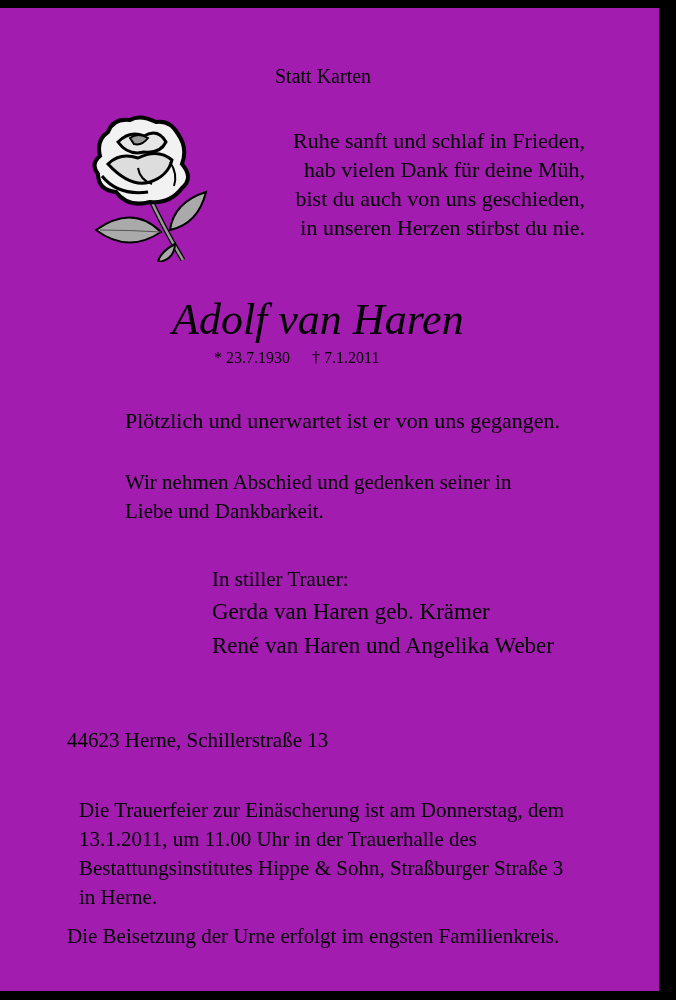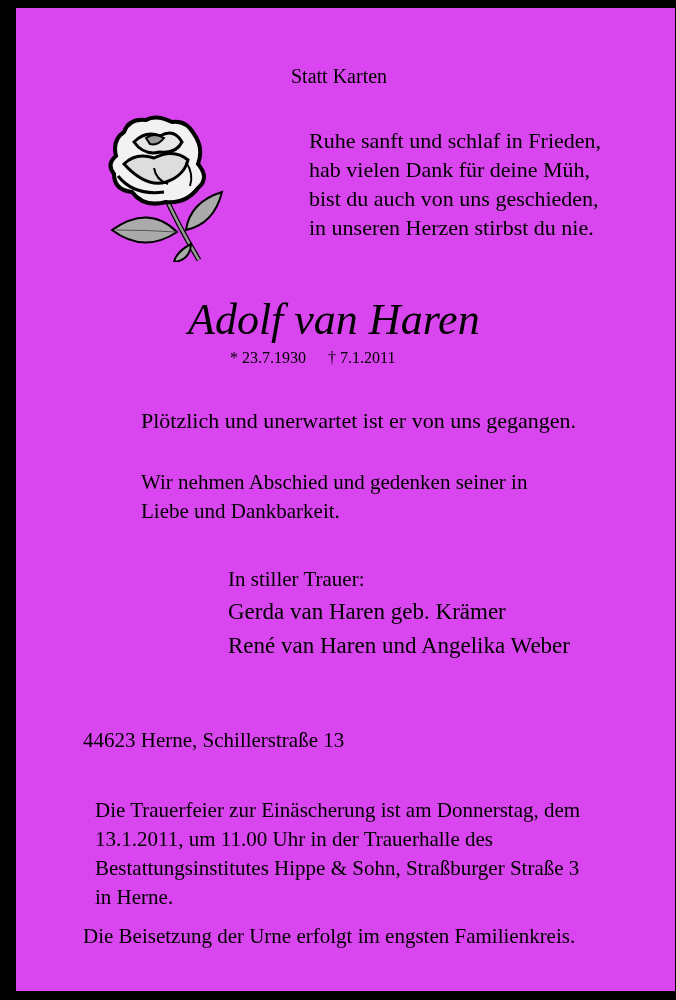--- a/index.html
+++ b/index.html
@@ -1,25 +1,25 @@
 <!DOCTYPE html>
 <html><head>
   <meta charset="utf-8">
   <style>
     html, body { margin: 0; padding: 0; background: #000; }
     body { width: 676px; height: 1000px; position: relative; overflow: hidden; }
     .sheet {
-      position: absolute; left: 16px; top: 8px; width: 659px; height: 983px;
-      background: #d946ef; color: #000;
+      position: absolute; left: 0; top: 8px; width: 659px; height: 983px;
+      background: #a21caf; color: #000;
       font-family: "Liberation Serif", "DejaVu Serif", serif;
     }
     .t { position: absolute; white-space: nowrap; line-height: 1; }
     .statt { left: 275px; top: 58px; font-size: 20px; }
     .poem { left: 293px; top: 118px; font-size: 22px; line-height: 29px; }
-    .poem div { white-space: nowrap; }
+    .poem div { white-space: nowrap; text-align: right; }
     .name { left: 172px; top: 290px; font-size: 44px; font-style: italic; }
     .dates { left: 214px; top: 342px; font-size: 16px; }
     .dates .gap { display: inline-block; width: 22px; }
     .p1 { left: 125px; top: 402px; font-size: 22px; }
     .p2 { left: 125px; top: 460px; font-size: 21px; line-height: 29px; }
     .mourn-label { left: 212px; top: 561px; font-size: 21px; }
     .mourner { font-size: 23px; left: 212px; }
     .m1 { top: 592px; }
     .m2 { top: 626px; }
     .addr { left: 67px; top: 722px; font-size: 21px; }

